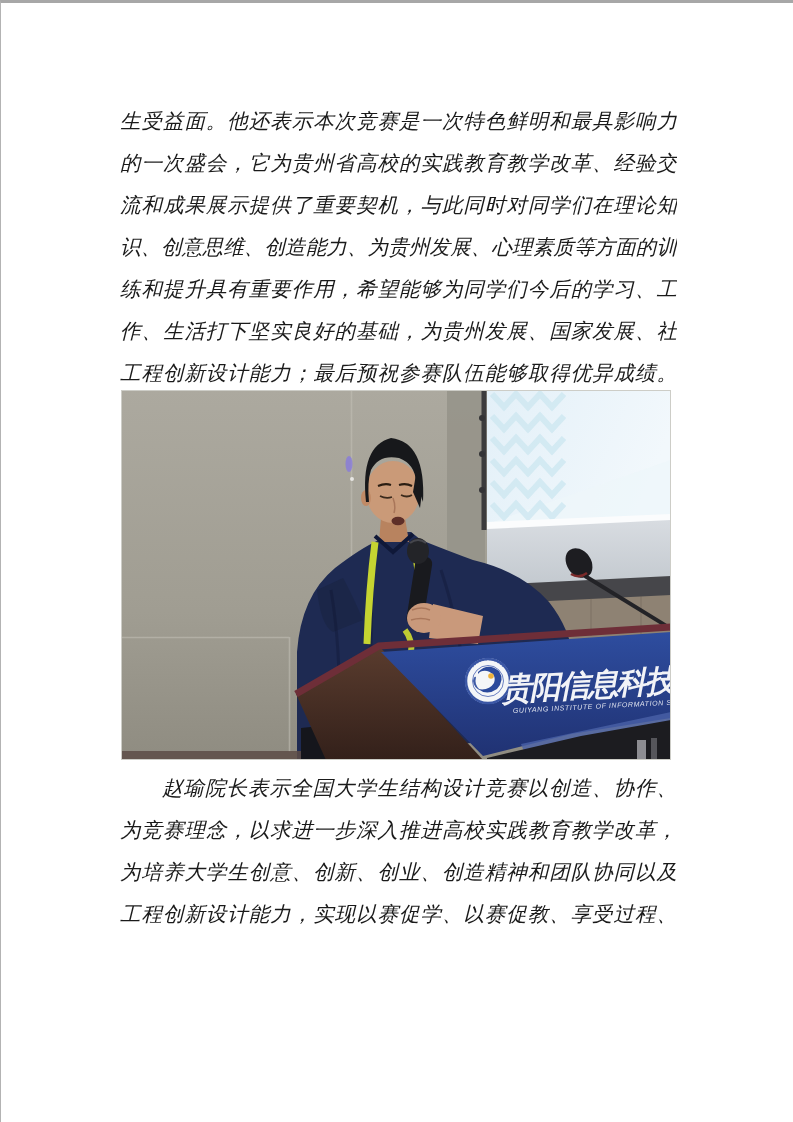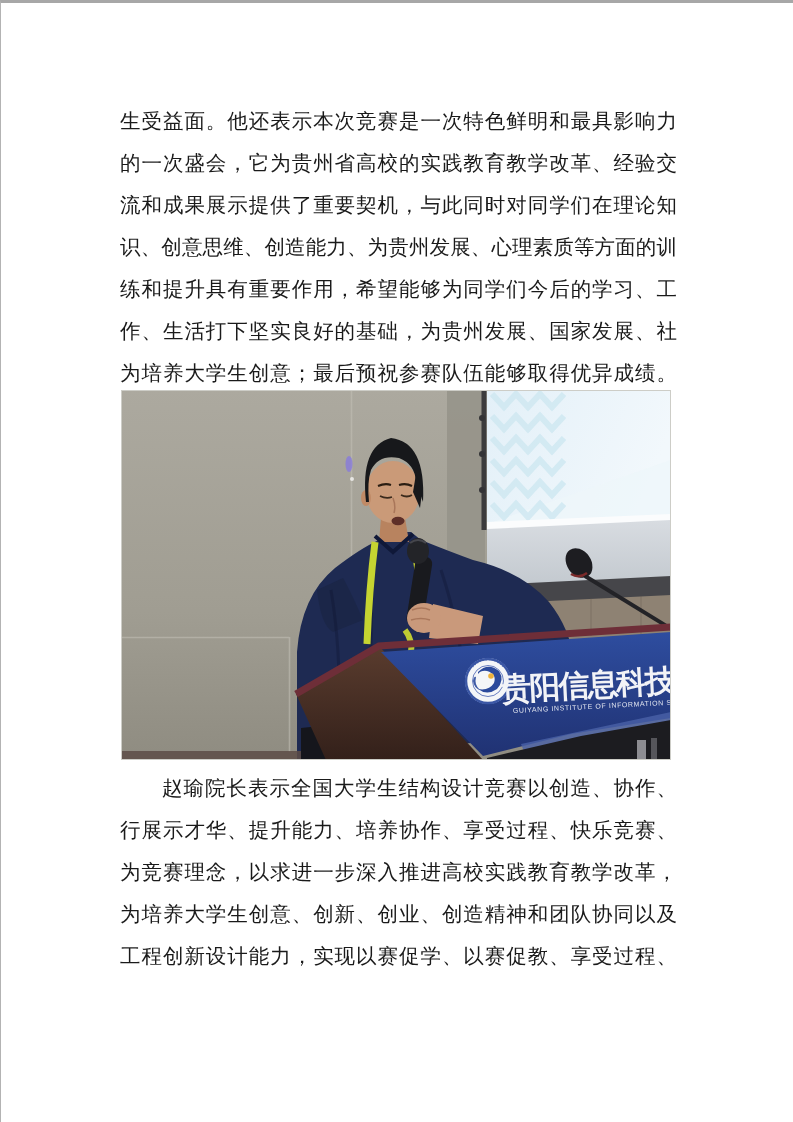--- a/index.html
+++ b/index.html
@@ -6,20 +6,21 @@
   body {
     width:793px; height:1122px;
     font-family:"Liberation Serif","DejaVu Serif",serif;
   }
   .page {
     position:relative; box-sizing:border-box;
     width:793px; height:1122px; overflow:hidden;
     background:#ffffff;
     border-top:3px solid #a7a7a7;
     border-left:1px solid #b3b3b3;
+    font-style:italic;
   }
   .para {
     position:absolute; left:119px; width:557px;
     color:#1a1a1a; font-size:20.5px;
   }
   .para .line {
     height:42px; line-height:42px;
     text-align:justify; text-align-last:justify;
     text-justify:inter-character;
     overflow:hidden; white-space:nowrap;
@@ -38,21 +39,21 @@
 
 <div class="page">
 
   <div class="para para1">
     <div class="line">生受益面。他还表示本次竞赛是一次特色鲜明和最具影响力</div>
     <div class="line">的一次盛会，它为贵州省高校的实践教育教学改革、经验交</div>
     <div class="line">流和成果展示提供了重要契机，与此同时对同学们在理论知</div>
     <div class="line">识、创意思维、创造能力、为贵州发展、心理素质等方面的训</div>
     <div class="line">练和提升具有重要作用，希望能够为同学们今后的学习、工</div>
     <div class="line">作、生活打下坚实良好的基础，为贵州发展、国家发展、社</div>
-    <div class="line">为培养大学生创意；最后预祝参赛队伍能够取得优异成绩。</div>
+    <div class="line">工程创新设计能力；最后预祝参赛队伍能够取得优异成绩。</div>
   </div>
 
   <figure class="photo">
     <svg width="550" height="370" viewBox="0 0 550 370" xmlns="http://www.w3.org/2000/svg">
       <defs>
         <linearGradient id="wallGrad" x1="0" y1="0" x2="0" y2="1">
           <stop offset="0" stop-color="#aca99f"></stop>
           <stop offset="0.6" stop-color="#a09d92"></stop>
           <stop offset="1" stop-color="#8f8c81"></stop>
         </linearGradient>
@@ -175,19 +176,18 @@
         <text x="380" y="310" font-size="31" font-weight="bold" letter-spacing="-2" fill="#f2f3f7" font-family="DejaVu Serif, Liberation Serif, serif" transform="rotate(-3 380 310)">贵阳信息科技学</text>
         <text x="392" y="323" font-size="7" letter-spacing="0.6" fill="#dfe3ee" font-family="Liberation Sans, sans-serif" transform="rotate(-3 392 323)">GUIYANG INSTITUTE OF INFORMATION SCIENCE AN</text>
       </g>
 
       <rect x="0.5" y="0.5" width="549" height="369" fill="none" stroke="#cdcdc7"></rect>
     </svg>
   </figure>
 
   <div class="para para2">
     <div class="line indent">赵瑜院长表示全国大学生结构设计竞赛以创造、协作、</div>
-    <div class="line">行展示才华、提升能力、培养协作、享受过程、快乐竞赛、</div>
     <div class="line">为竞赛理念，以求进一步深入推进高校实践教育教学改革，</div>
     <div class="line">为培养大学生创意、创新、创业、创造精神和团队协同以及</div>
     <div class="line">工程创新设计能力，实现以赛促学、以赛促教、享受过程、</div>
   </div>
 
 </div>
 
 </body></html>

